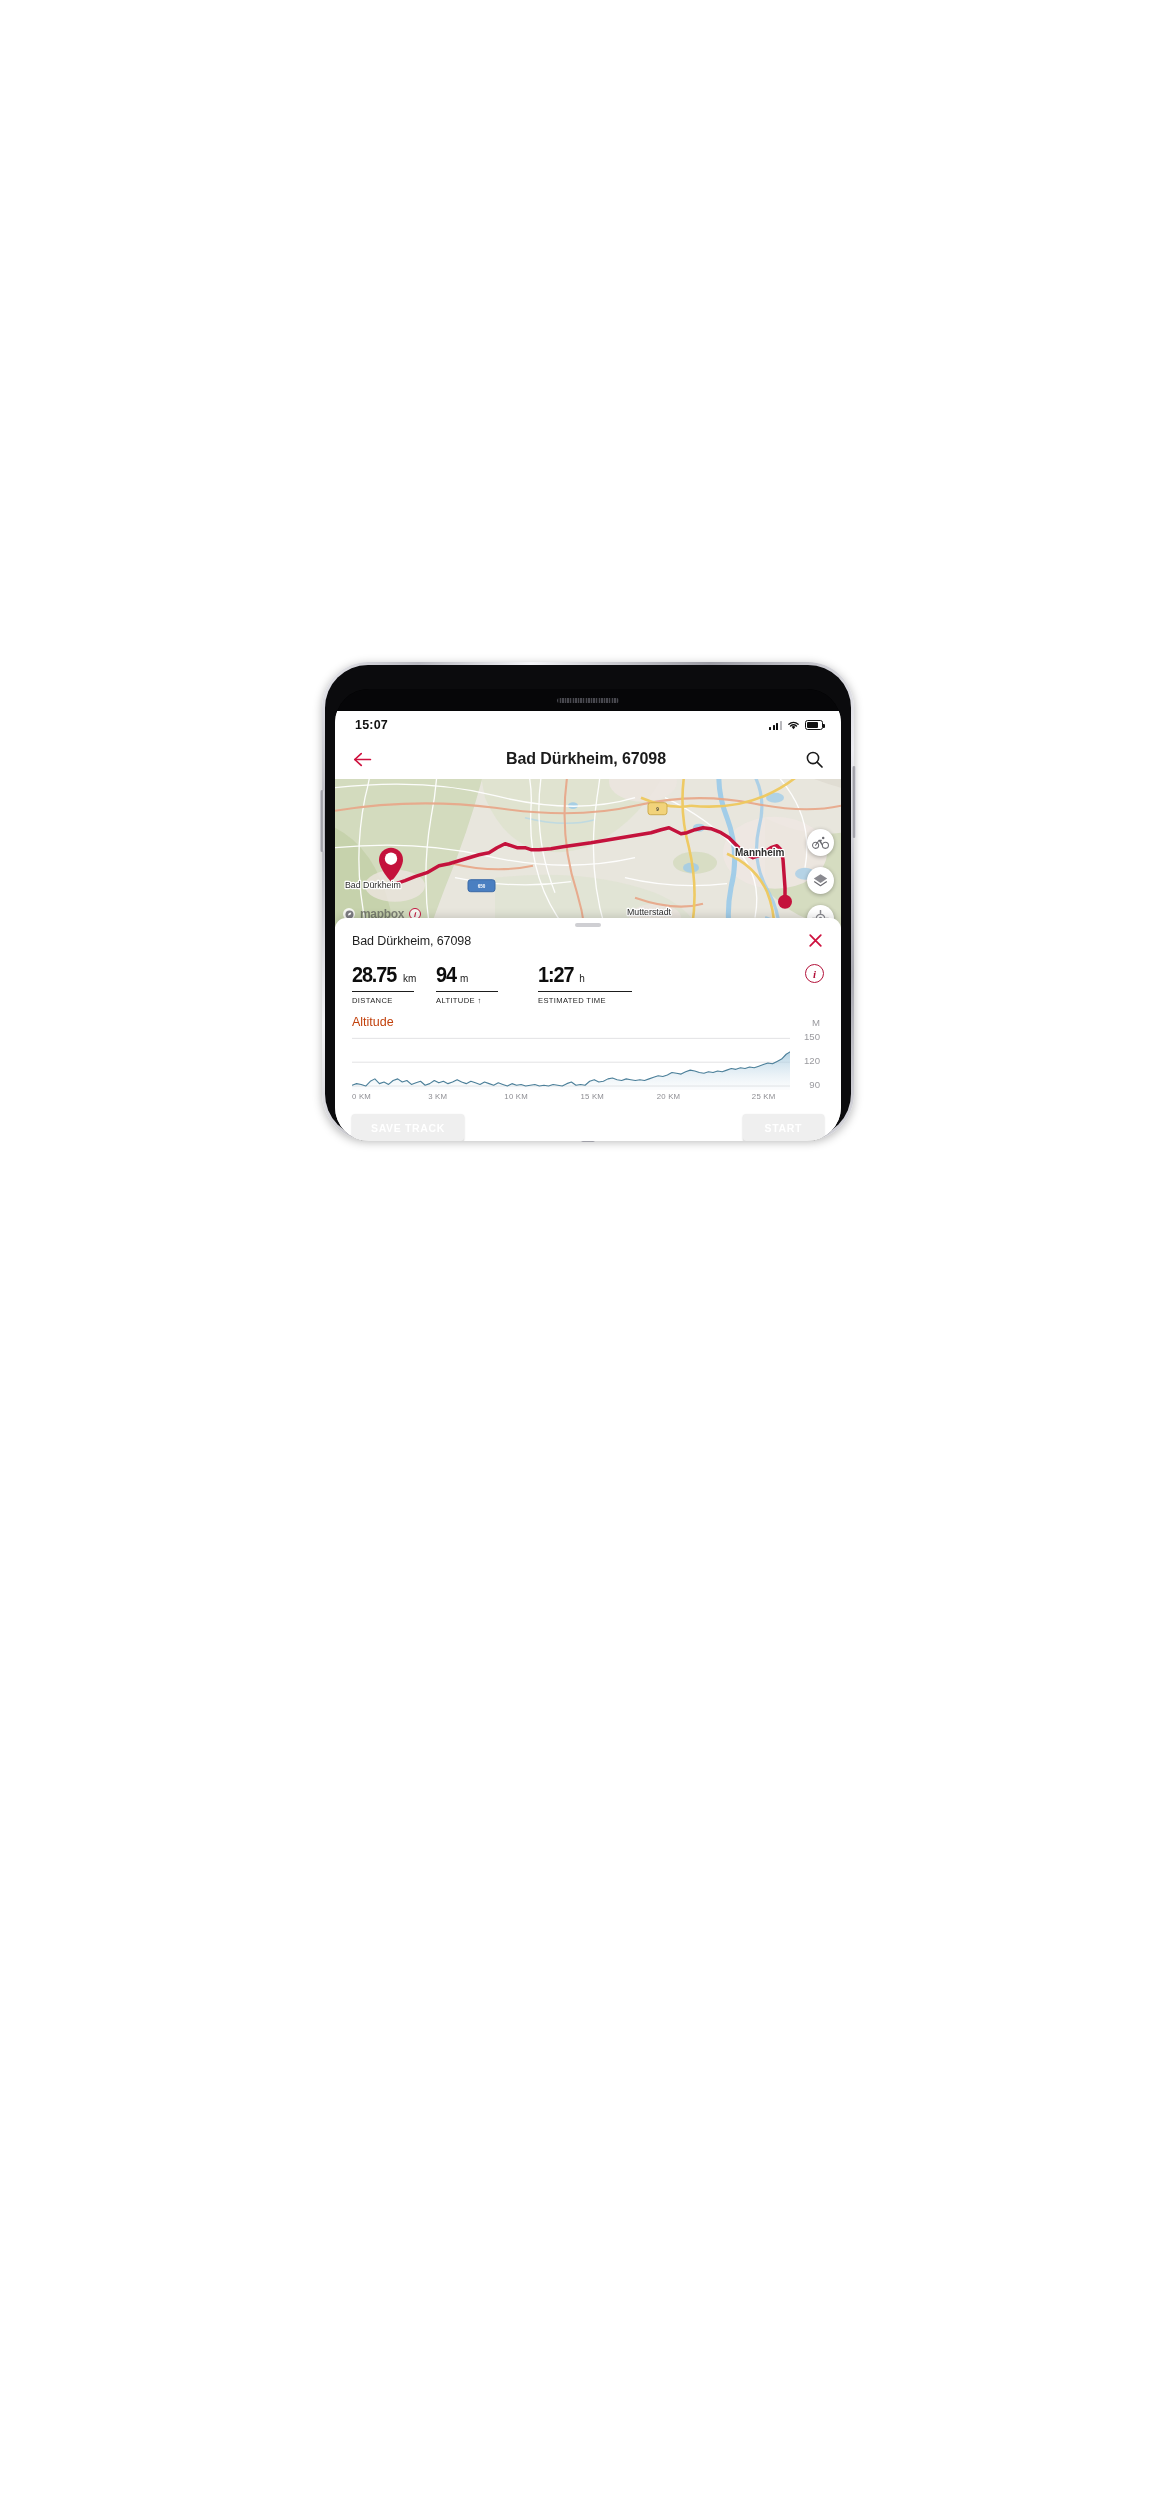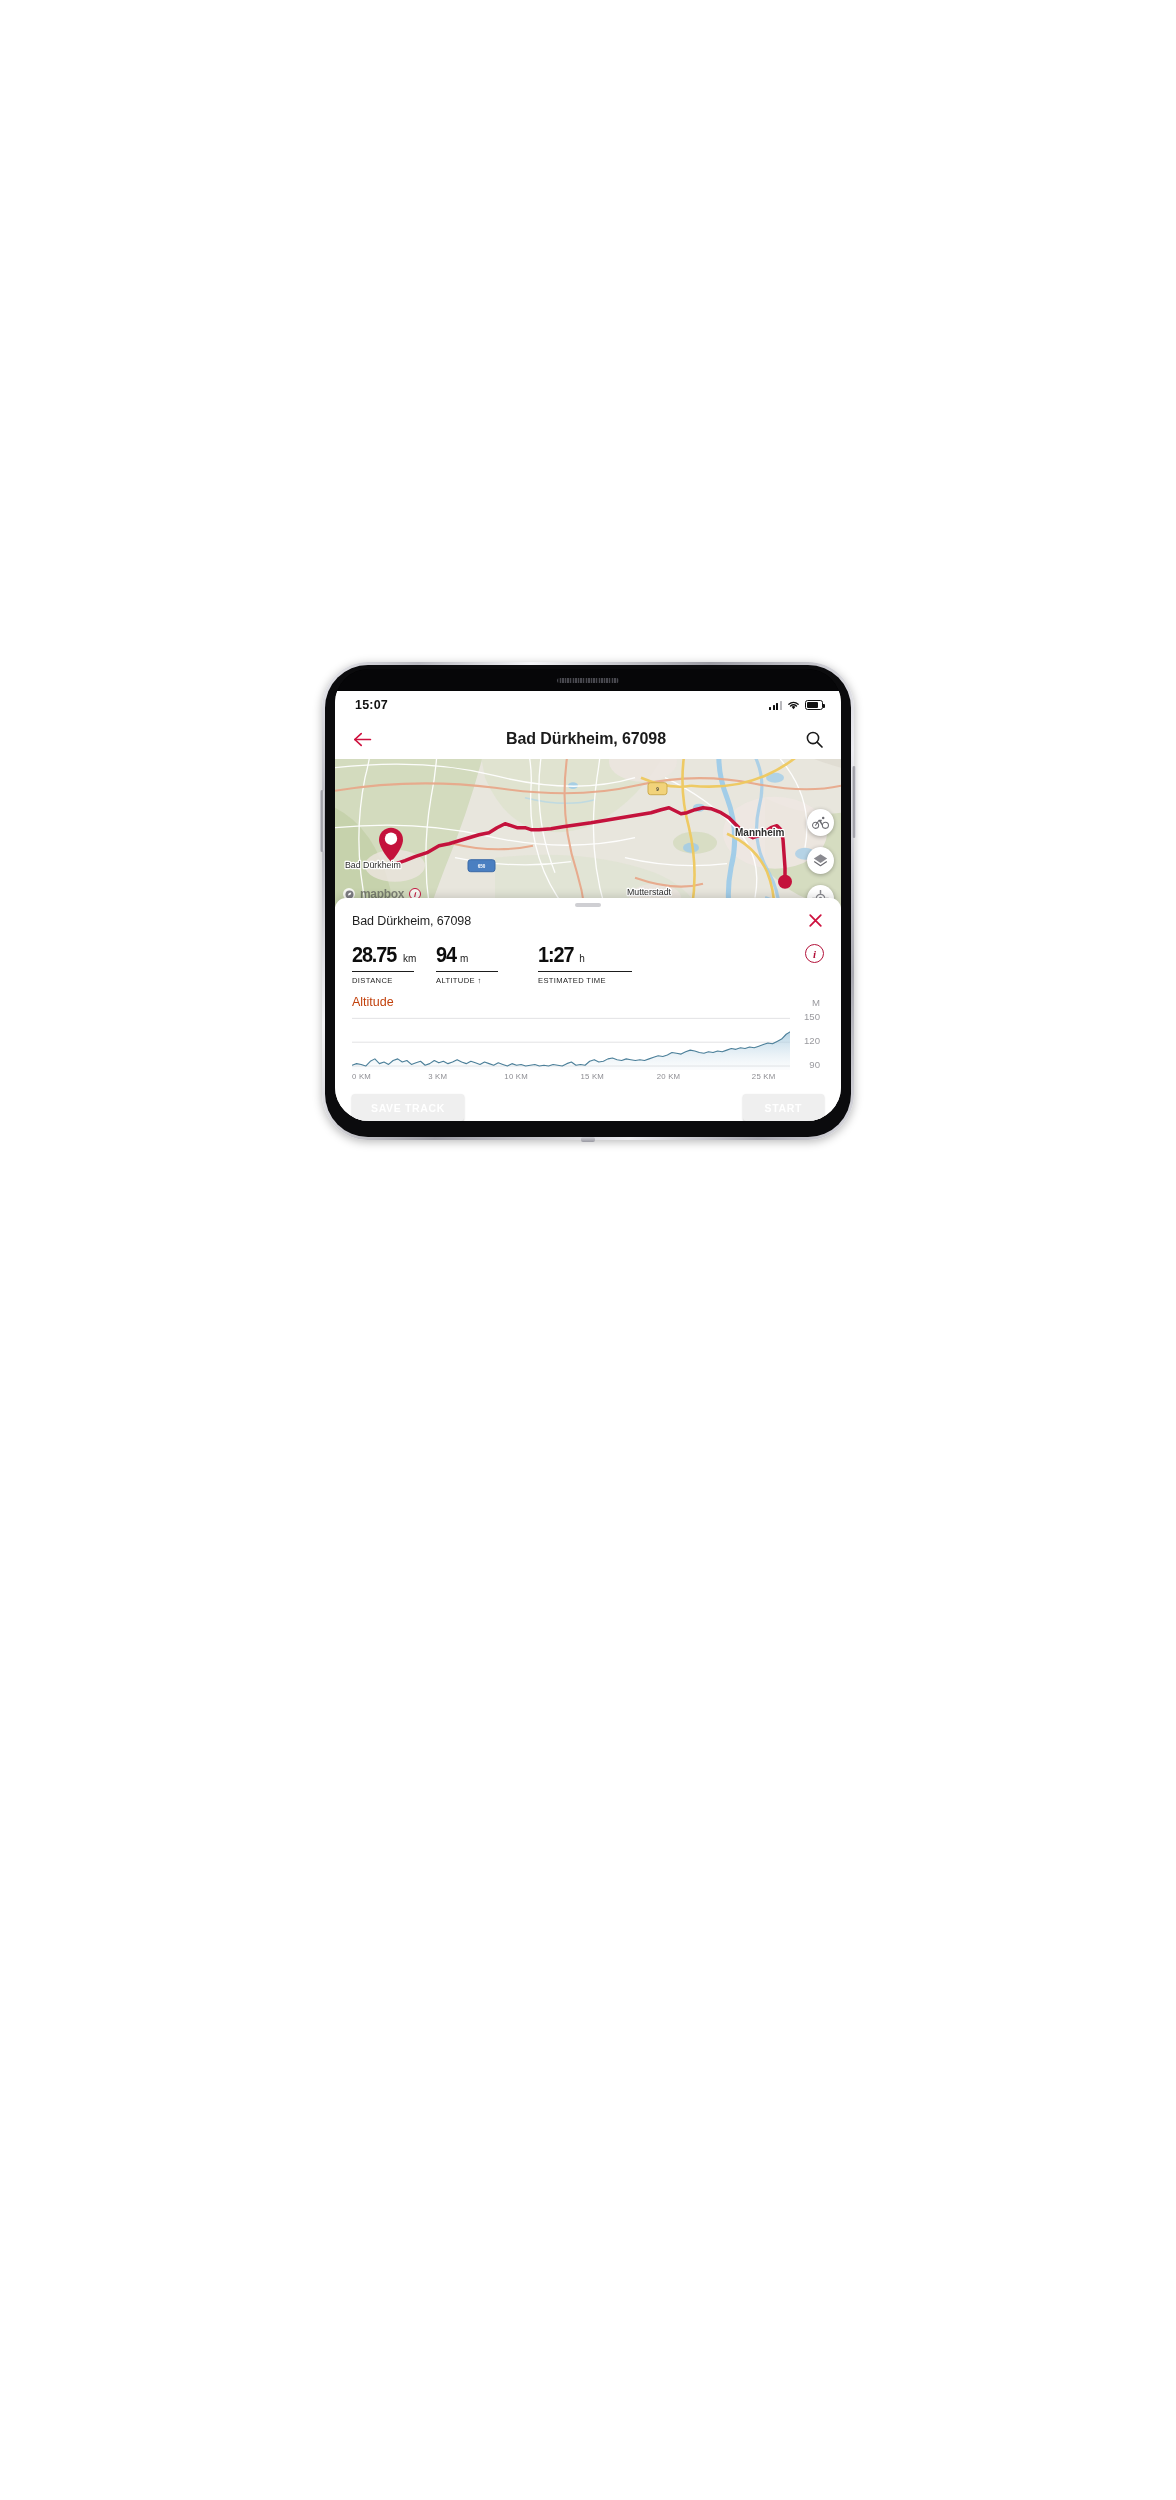--- a/index.html
+++ b/index.html
@@ -35,21 +35,21 @@
   .side-btn.left-a { left:-2px; top:128px; height:62px; }
   .side-btn.right-a { right:-2px; top:104px; height:72px; }
   .bottom-nub {
     position:absolute; bottom:-2px; left:50%; transform:translateX(-50%);
     width:14px; height:5px; border-radius:2px;
     background:linear-gradient(180deg,#cfcfd6,#9a9aa2);
   }
 
   
   #screen {
-    position: absolute; left: 13px; top: 7px;
+    position: absolute; left: 13px; top: 27px;
     width: 506px; height: 452px;
     border-radius: 34px;
     overflow: hidden;
     background:#000;
   }
   .notch-area {
     position:absolute; top:0; left:0; right:0; height:22px;
     background:#060608;
     display:flex; align-items:center; justify-content:center;
   }

